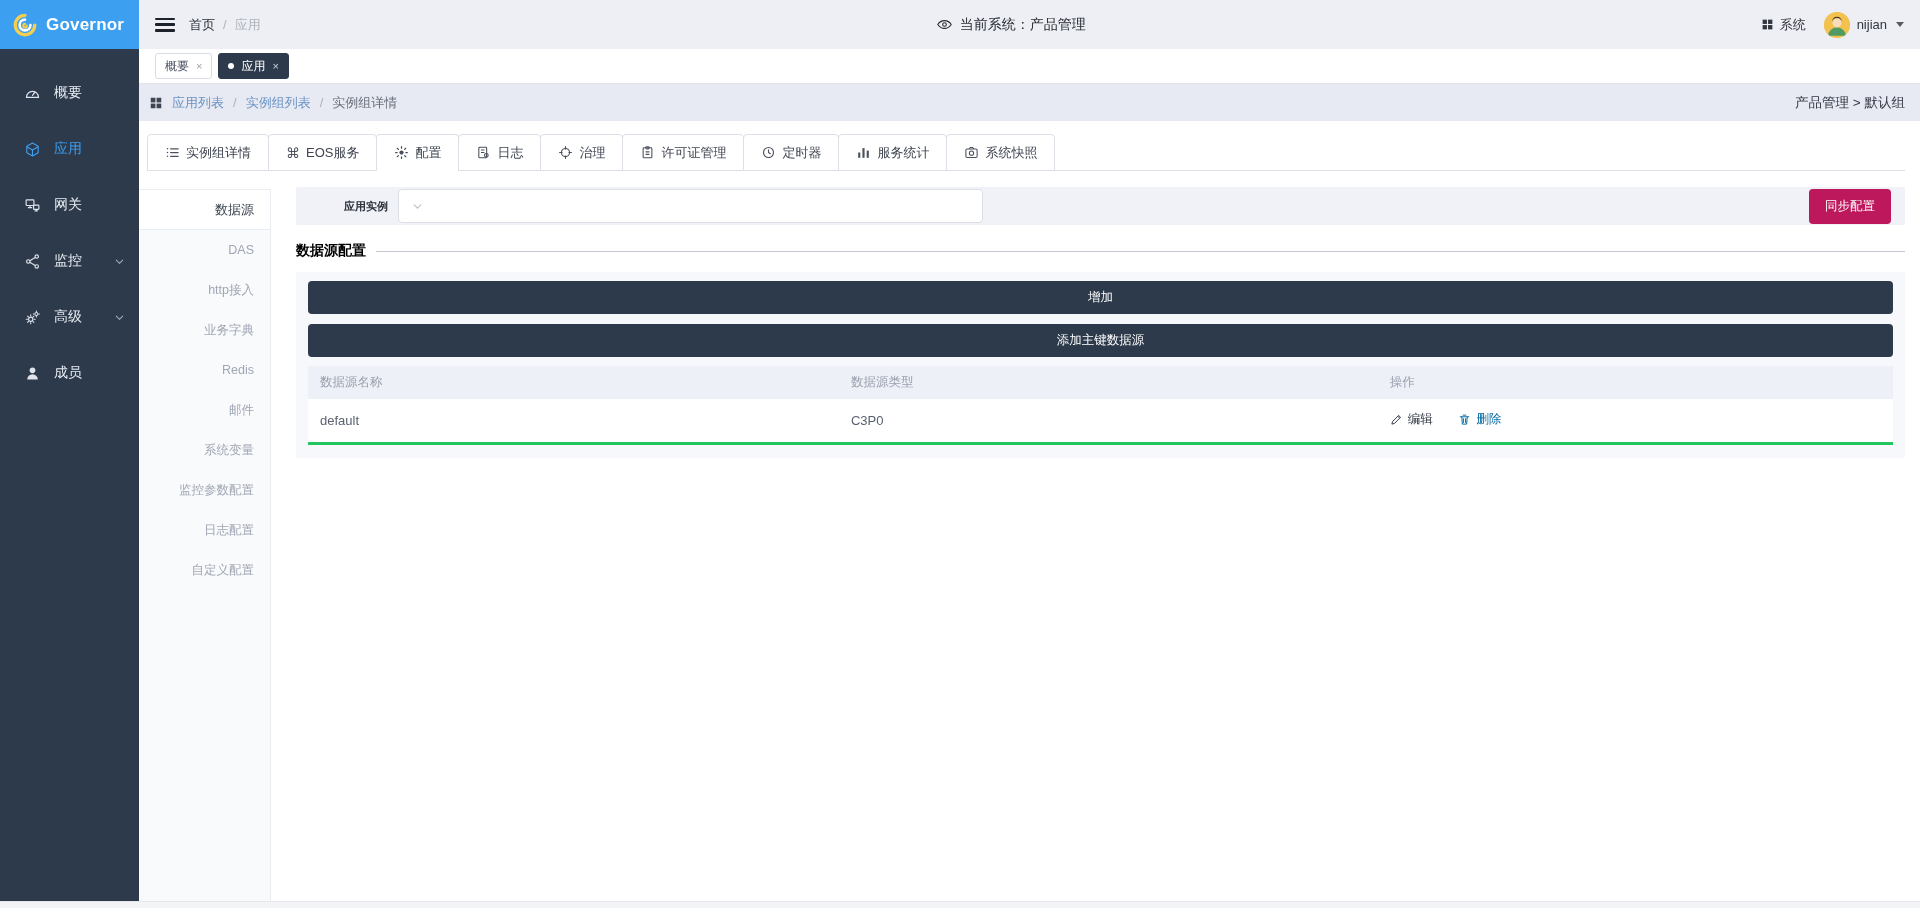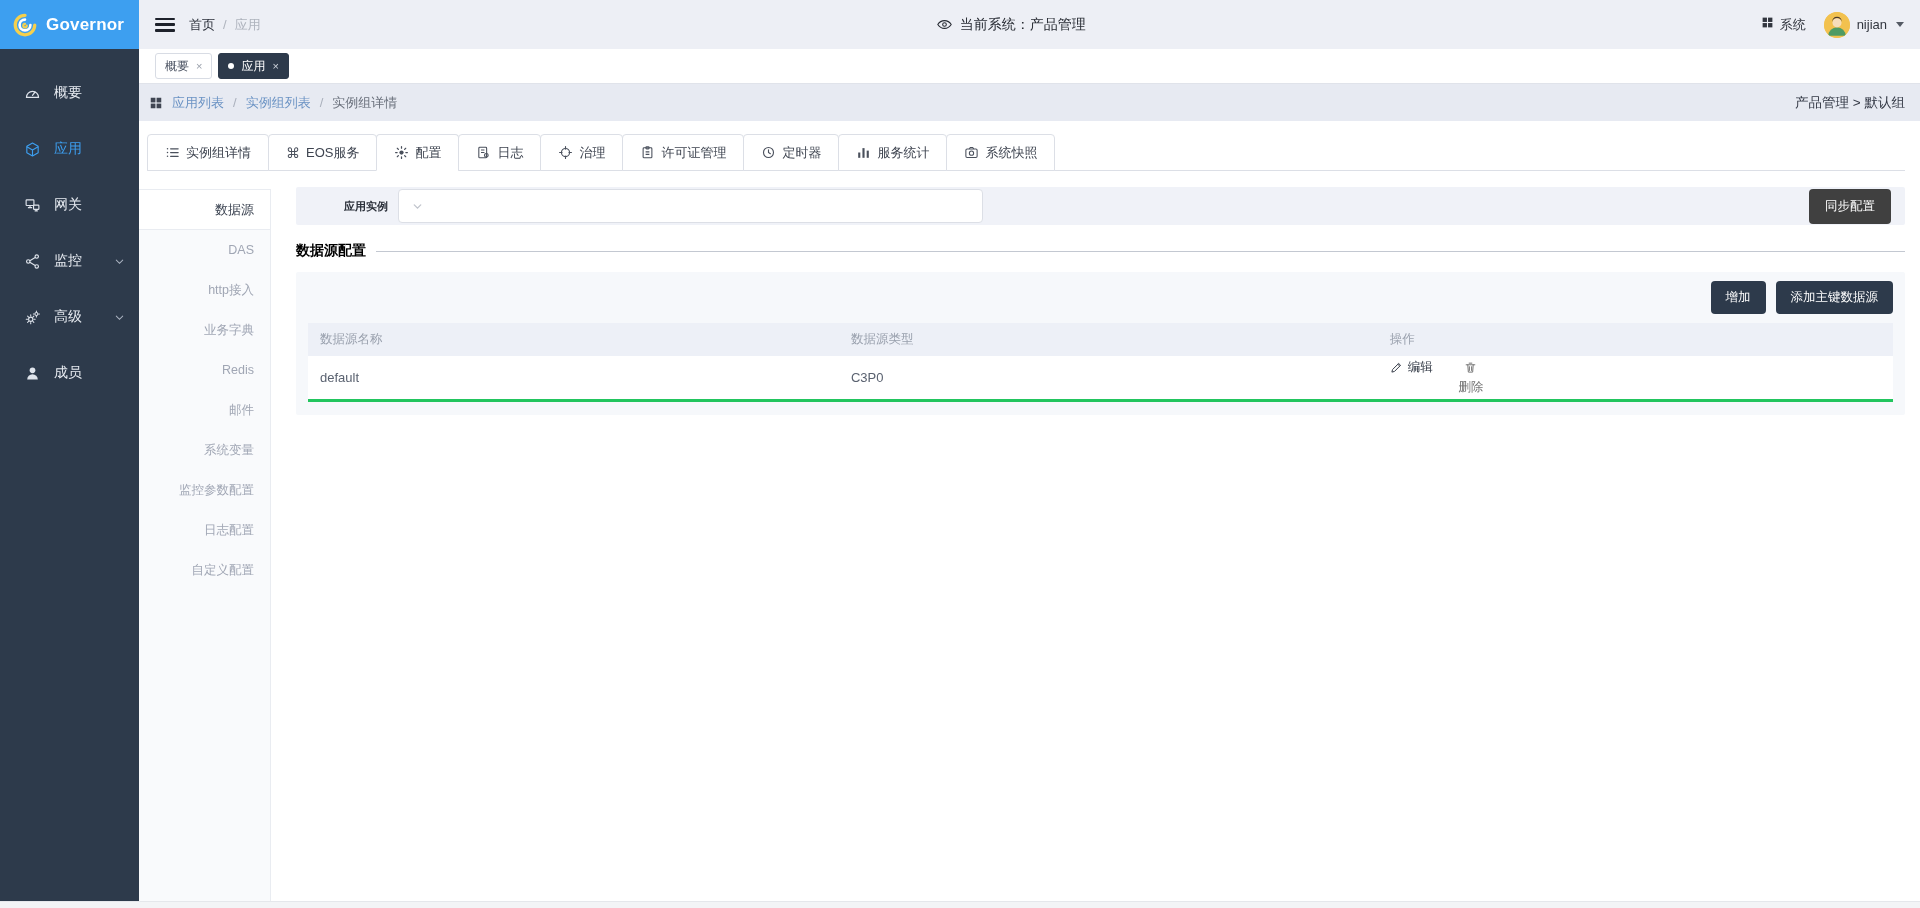--- a/index.html
+++ b/index.html
@@ -9,21 +9,21 @@
   
   .topbar { height:49px; display:flex; align-items:stretch; background:#edeff5; }
   .logo { width:139px; background:#3d9ff0; color:#fff; display:flex; align-items:center; gap:8px; padding-left:12px; font-size:17px; font-weight:bold; letter-spacing:.2px; }
   .topbar-main { flex:1; display:flex; align-items:center; padding:0 16px; gap:14px; }
   .hamburger { width:20px; height:14px; display:flex; flex-direction:column; justify-content:space-between; cursor:pointer; }
   .hamburger i { display:block; height:2.5px; background:#1e222b; border-radius:1px; }
   .tb-crumb { font-size:13px; color:#2c313b; display:flex; gap:8px; align-items:center; }
   .tb-crumb .muted { color:#aeb3bd; }
   .tb-center { flex:1; text-align:center; font-size:14px; font-weight:500; color:#272b33; display:flex; justify-content:center; align-items:center; gap:7px; }
   .tb-right { display:flex; align-items:center; gap:18px; font-size:13px; color:#32363f; }
-  .tb-system { display:flex; gap:6px; cursor:pointer; }
+  .tb-system { display:flex; align-items:center; gap:6px; cursor:pointer; }
   .avatar-wrap { display:flex; align-items:center; gap:7px; cursor:pointer; }
   .avatar { width:26px; height:26px; border-radius:50%; overflow:hidden; background:#f2c14e; }
   .caret { width:0; height:0; border-left:4.5px solid transparent; border-right:4.5px solid transparent; border-top:5.5px solid #555a64; margin-left:2px; }
 
   
   .app-body { display:flex; height:859px; }
   .sidebar { width:139px; background:#2d3a4b; padding-top:16px; flex-shrink:0; }
   .side-item { height:56px; display:flex; align-items:center; padding-left:24px; gap:13px; color:#e7ebf1; font-size:14px; cursor:pointer; position:relative; }
   .side-item .sicon { width:17px; height:17px; color:#dfe4ec; }
   .side-item.active, .side-item.active .sicon { color:#3d9ff0; }
@@ -61,36 +61,36 @@
   .sn-item { height:40px; line-height:40px; text-align:right; padding-right:16px; font-size:12.5px; color:#a0a6b4; cursor:pointer; }
   .sn-item.active { background:#fff; color:#39414f; border-bottom:1px solid #e9ecf1; font-size:13px; }
 
   .content { flex:1; padding:16px 15px 0 25px; min-width:0; }
 
   .instance-band { height:38px; background:#f0f2f8; display:flex; align-items:center; border-radius:2px; }
   .inst-label { font-size:11px; font-weight:bold; color:#2b303a; margin-left:48px; }
   .select-box { width:585px; height:34px; margin-left:10px; background:#fff; border:1px solid #dcdfe6; border-radius:4px; display:flex; align-items:center; padding:0 12px; cursor:pointer; }
   .select-placeholder { font-size:13px; color:#c0c4cc; flex:1; }
   .select-chevron { width:13px; height:13px; color:#c0c4cc; }
-  .btn-sync { margin-left:auto; margin-right:14px; background:#404040; color:#fff; font-size:12.5px; border:none; border-radius:4px; padding:9px 16px; cursor:pointer; }
+  .btn-sync { margin-left:auto; margin-right:14px; background:#be185d; color:#fff; font-size:12.5px; border:none; border-radius:4px; padding:9px 16px; cursor:pointer; }
 
   .section-title-row { display:flex; align-items:center; margin-top:17px; gap:10px; }
   .section-title { font-size:14px; font-weight:bold; color:#000000; white-space:nowrap; }
   .section-line { flex:1; height:1px; background:#c3c8d1; }
 
   .panel { margin-top:12px; background:#f6f8fb; border-radius:2px; padding:9px 12px 13px; }
-  .panel-actions { display:flex; justify-content:flex-end; gap:10px; }
+  .panel-actions { display:flex; justify-content:flex-end; gap:10px;flex-direction:column; }
   .btn-dark { background:#2d3a4b; color:#fff; font-size:12.5px; border:none; border-radius:4px; padding:8px 15px; cursor:pointer; }
 
   table.ds-table { width:100%; border-collapse:collapse; table-layout:fixed; margin-top:9px; }
   .ds-table th { background:#edf0f7; font-weight:normal; text-align:left; font-size:12.5px; color:#99a0ad; height:33px; padding:0 12px; }
   .ds-table td { background:#fff; font-size:13px; color:#5a6270; height:44px; padding:0 12px; border-bottom:3px solid #22c55e; }
   .op-link { display:inline-flex; align-items:center; gap:5px; font-size:12.5px; cursor:pointer; }
   .op-edit { color:#323945; }
-  .op-delete { color:#737373; margin-left:22px;flex-direction:column; }
+  .op-delete { color:#0369a1; margin-left:22px; }
   .op-icon { width:13px; height:13px; }
 
   .bottom-strip { position:fixed; left:0; right:0; bottom:0; height:7px; background:#f3f4f6; border-top:1px solid #e5e7eb; z-index:50; }
 </style>
 </head>
 <body>
 
 <header class="topbar">
   <div class="logo">
     <span>

